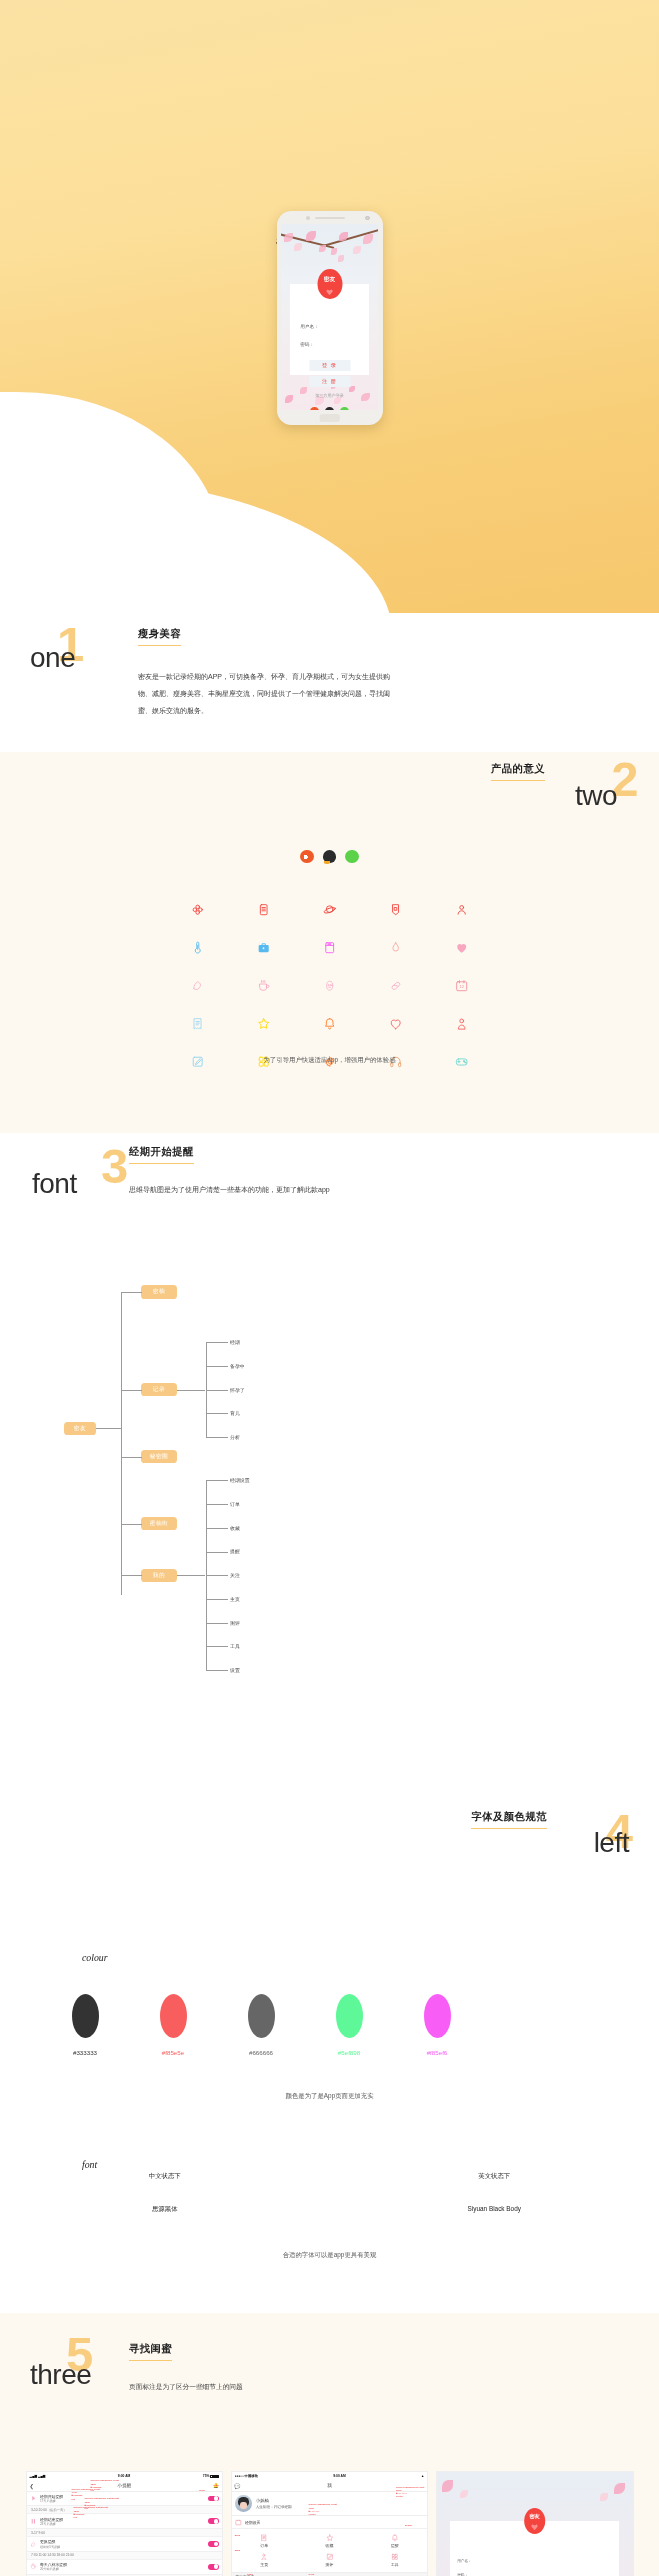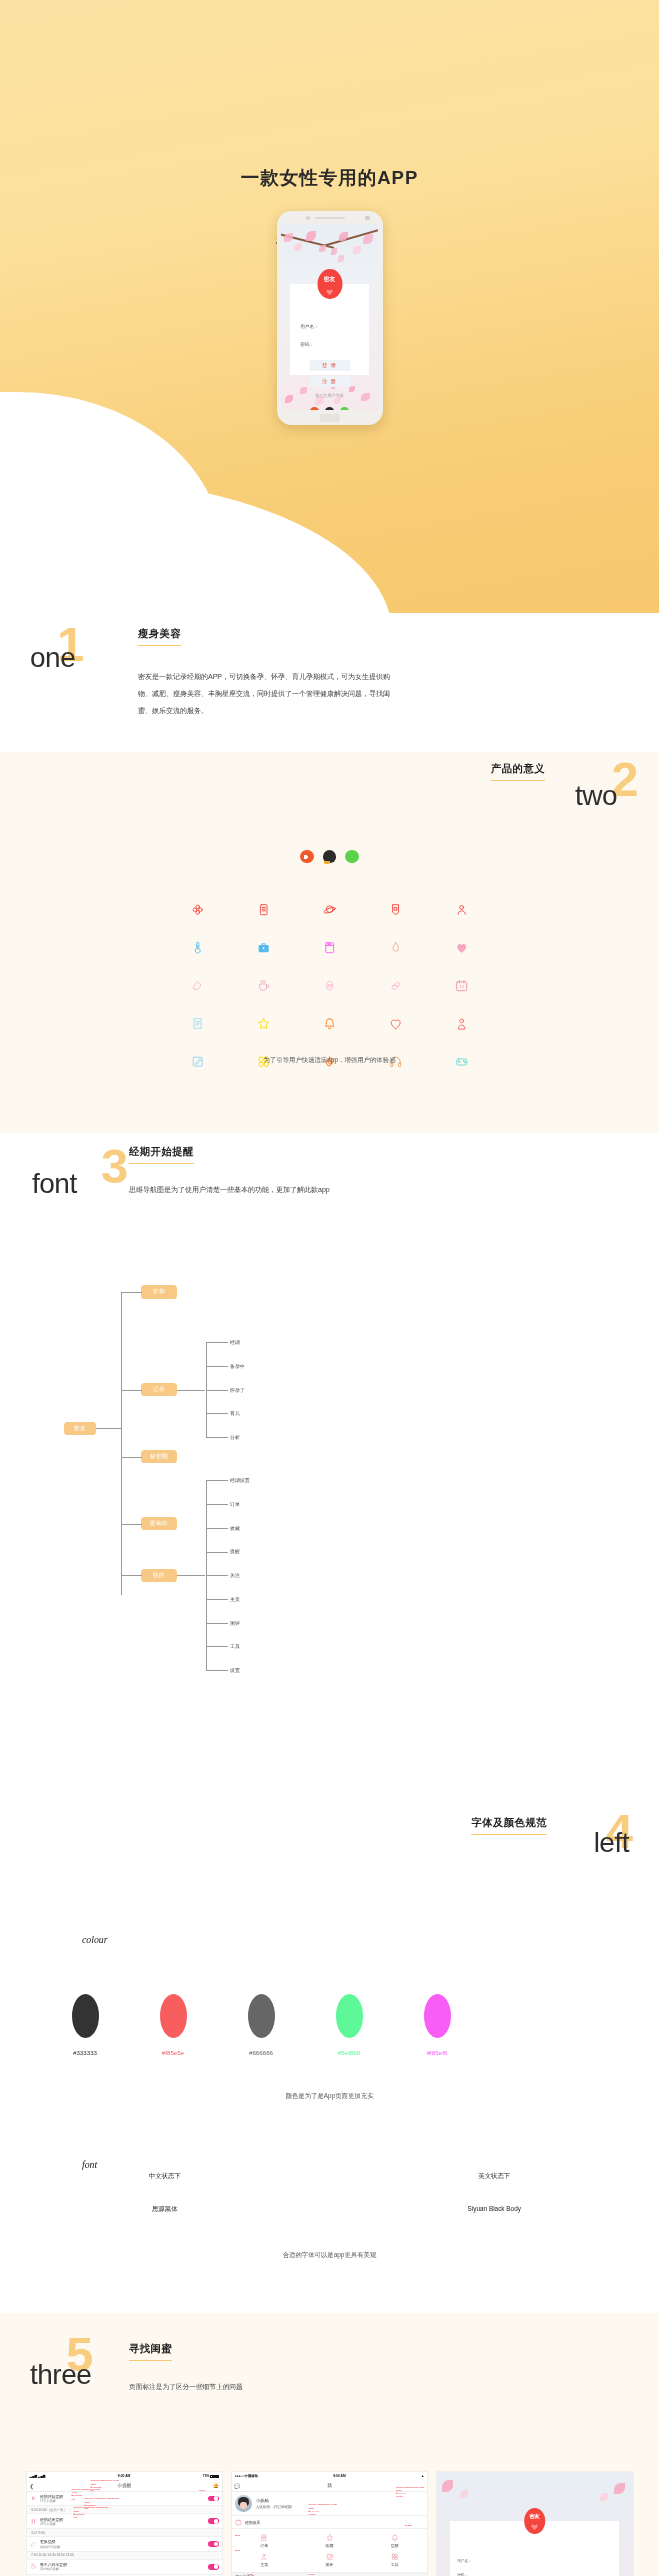--- a/index.html
+++ b/index.html
@@ -124,21 +124,20 @@
 </style>
 </head>
 <body>
 
 <div class="page">
 
 <section class="hero">
   <div class="blob blob-a"></div>
   <div class="blob blob-b"></div>
 
-  <div class="hero-title">一款女性专用的APP</div>
   <div class="hero-sub">
     <div>专业预测你的生理期</div>
     <div>孕期以及当妈妈时候的小尴尬。</div>
   </div>
 
   <div class="phone">
     <div class="cam"></div>
     <div class="speaker"></div>
     <div class="cam2"></div>
     <div class="home"></div>
@@ -422,23 +421,23 @@
         <div class="ln lnh" style="left: 142px; top: 366px; width: 21.6px;"></div>
         <div class="leaf" style="left: 166px; top: 363px;">工具</div>
         <div class="ln lnh" style="left: 142px; top: 390px; width: 21.6px;"></div>
         <div class="leaf" style="left: 166px; top: 387px;">设置</div>
       </div>
 </section>
 
 <section class="sec sec-four">
   <div class="bignum" style="right:26px;top:11.3px;">4</div>
   <div class="bigword" style="right:30px;top:31px;">left</div>
-  <div class="sec-title" style="right:112px;top:12.4px;margin-top:6px;">字体及颜色规范</div>
-
-  <div class="scr-label" style="left:82px;top:136px;">colour</div>
+  <div class="sec-title" style="right:112px;top:12.4px;">字体及颜色规范</div>
+
+  <div class="scr-label" style="left:82px;top:154px;">colour</div>
   <div class="swatches" id="swatches" style="top:196px;">
         <div class="sw">
           <div class="dot" style="background:#333333"></div>
           <div class="hex" style="color:#333333">#333333</div>
         </div>
         <div class="sw">
           <div class="dot" style="background:#f85e5e"></div>
           <div class="hex" style="color:#f85e5e">#f85e5e</div>
         </div>
         <div class="sw">

